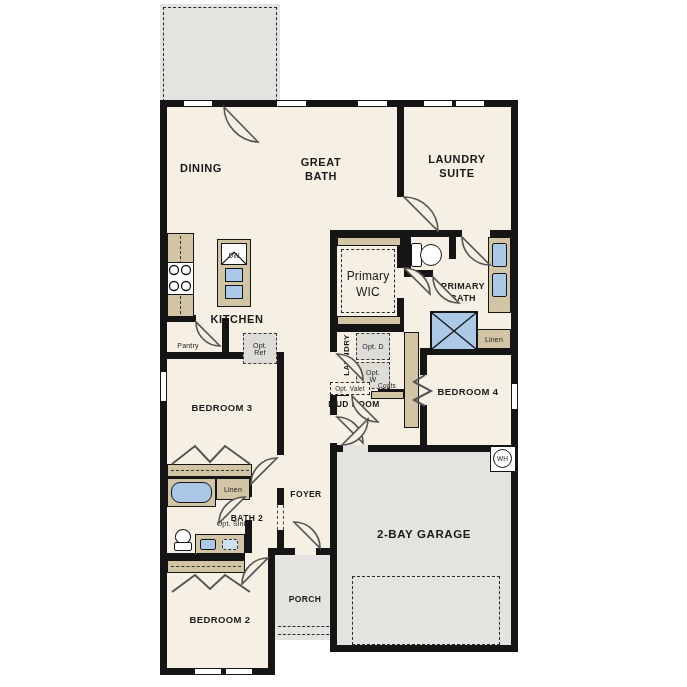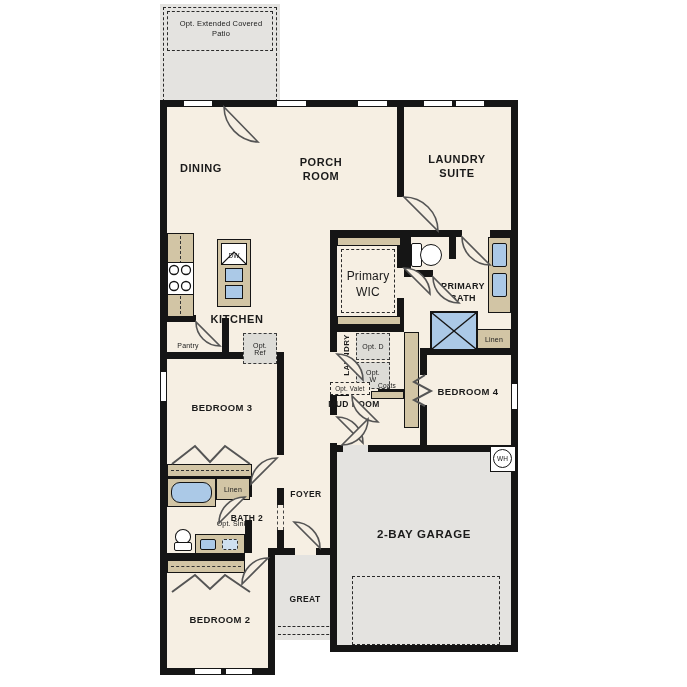--- a/index.html
+++ b/index.html
@@ -24,23 +24,20 @@
            transform:rotate(-90deg);transform-origin:center center;}
   svg{position:absolute;left:0;top:0;}
 </style>
 </head>
 <body>
 
 <div id="canvas">
 
   <div class="room gray" style="left:160px;top:4px;width:120px;height:100px;"></div>
   <div class="dashrect" style="left:163px;top:7px;width:114px;height:95px;"></div>
-  <div class="dashrect" style="left:167px;top:11px;width:106px;height:40px;">
-    <div class="lbl sm" style="left:8px;top:7px;width:90px;font-size:7.5px;">Opt. Extended Covered Patio</div>
-  </div>
 
   <div class="room cream" style="left:160px;top:100px;width:358px;height:460px;"></div>
   <div class="room cream" style="left:160px;top:445px;width:115px;height:230px;"></div>
   <div class="room cream" style="left:275px;top:445px;width:62px;height:110px;"></div>
   <div class="room gray" style="left:337px;top:445px;width:181px;height:207px;"></div>
   <div class="room gray" style="left:275px;top:555px;width:62px;height:85px;"></div>
   <div class="abs" style="left:278px;top:626px;width:56px;border-top:1.4px dashed #2a2a2a;"></div>
   <div class="abs" style="left:278px;top:634px;width:56px;border-top:1.4px dashed #2a2a2a;"></div>
 
   <div class="wall" style="left:160px;top:100px;width:358px;height:7px;"></div>
@@ -148,30 +145,30 @@
   <div class="dashrect" style="left:330px;top:382px;width:40px;height:13px;display:flex;align-items:center;justify-content:center;background:#f6efe3;">
     <span class="sm" style="font-size:6.3px;">Opt. Valet</span>
   </div>
   <div class="tanbox" style="left:371px;top:391px;width:33px;height:8px;border-width:1px;"></div>
   <div class="lbl sm" style="left:370px;top:382px;width:34px;font-size:6.5px;">Coats</div>
   <div class="lbl med" style="left:325px;top:399px;width:58px;">MUD ROOM</div>
 
   <div class="abs" style="left:404px;top:332px;width:15px;height:96px;background:#d2c5a5;border:1px solid #151515;box-sizing:border-box;"></div>
 
   <div class="lbl big" style="left:152px;top:161px;width:70px;text-align:right;">DINING</div>
-  <div class="lbl big" style="left:288px;top:155px;width:66px;">PORCH ROOM</div>
+  <div class="lbl big" style="left:288px;top:155px;width:66px;">GREAT BATH</div>
   <div class="lbl big" style="left:417px;top:152px;width:80px;">LAUNDRY SUITE</div>
   <div class="lbl big" style="left:197px;top:312px;width:80px;">KITCHEN</div>
   <div class="lbl med" style="left:432px;top:281px;width:62px;font-size:9px;">PRIMARY BATH</div>
   <div class="lbl med" style="left:420px;top:386px;width:96px;font-size:9.5px;">BEDROOM 4</div>
   <div class="lbl med" style="left:174px;top:402px;width:96px;font-size:9.5px;">BEDROOM 3</div>
   <div class="lbl med" style="left:185px;top:513px;width:36px;margin-left:44px;">BATH 2</div>
   <div class="lbl sm" style="left:216px;top:519px;width:32px;">Opt. Sink</div>
   <div class="lbl med" style="left:281px;top:489px;width:50px;">FOYER</div>
-  <div class="lbl med" style="left:280px;top:594px;width:50px;">GREAT</div>
+  <div class="lbl med" style="left:280px;top:594px;width:50px;">PORCH</div>
   <div class="lbl med" style="left:172px;top:614px;width:96px;font-size:9.5px;">BEDROOM 2</div>
   <div class="lbl big" style="left:374px;top:527px;width:100px;font-size:11.5px;">2-BAY GARAGE</div>
 
   <div class="tanbox" style="left:167px;top:464px;width:85px;height:13px;border-width:1px;">
     <div class="abs" style="left:3px;top:5px;width:78px;border-top:1.3px dashed #333;"></div>
   </div>
 
   <div class="tanbox" style="left:216px;top:478px;width:34px;height:22px;border-width:1.4px;">
     <span class="sm">Linen</span>
   </div>

